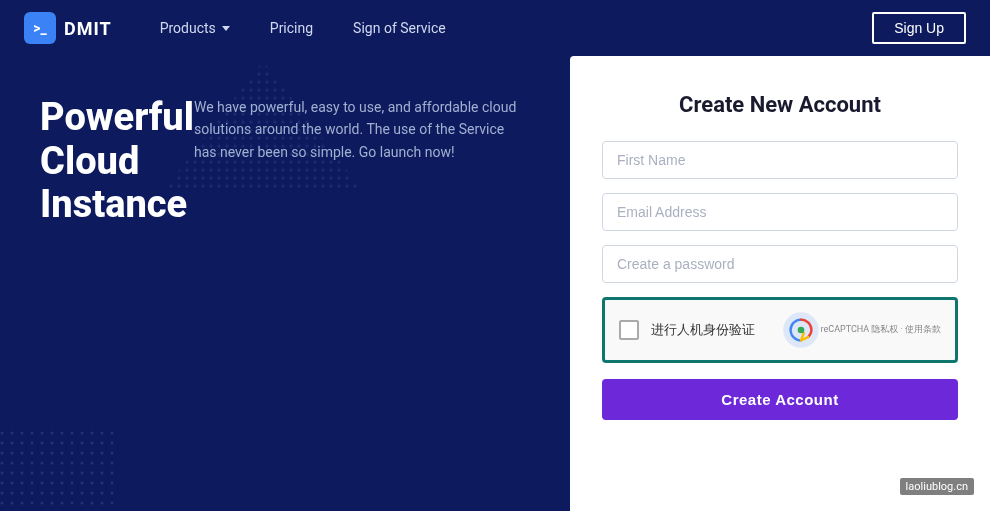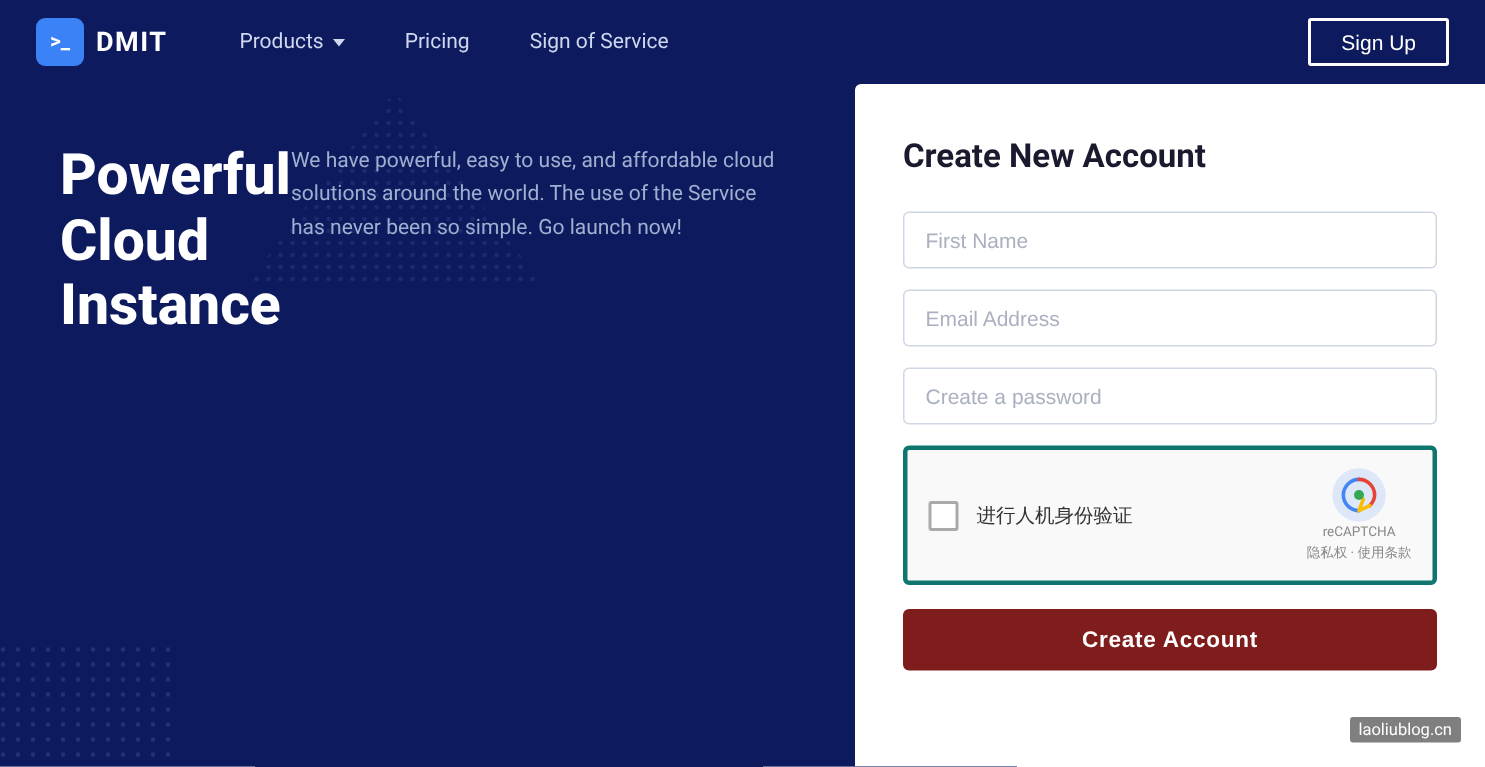--- a/index.html
+++ b/index.html
@@ -134,20 +134,21 @@
       background: white;
       padding: 36px 32px 28px 32px;
       display: flex;
       flex-direction: column;
       border-radius: 4px 0 0 0;
       overflow-y: auto;
       position: relative;
       z-index: 2;
     }
     .form-title {
+      text-align: center;
       font-size: 22px;
       font-weight: 700;
       color: #1a1a2e;
       margin-bottom: 24px;
     }
     .form-row {
       display: flex;
       gap: 24px;
       margin-bottom: 14px;
     }
@@ -189,40 +190,40 @@
       border-radius: 2px;
       background: white;
       cursor: pointer;
     }
     .recaptcha-label {
       font-size: 13px;
       color: #333;
     }
     .recaptcha-right {
       display: flex;
-      flex-direction: column;
+      flex-direction: row;
       align-items: center;
       gap: 2px;
     }
     .recaptcha-logo {
       width: 36px;
       height: 36px;
     }
     .recaptcha-text {
       font-size: 9px;
       color: #888;
       text-align: center;
       line-height: 1.3;
     }
 
     
     .create-btn {
       width: 100%;
       padding: 12px;
-      background: #7f1d1d;
+      background: #6d28d9;
       color: white;
       border: none;
       border-radius: 4px;
       font-size: 15px;
       font-weight: 600;
       cursor: pointer;
       letter-spacing: 0.5px;
     }
 
     

